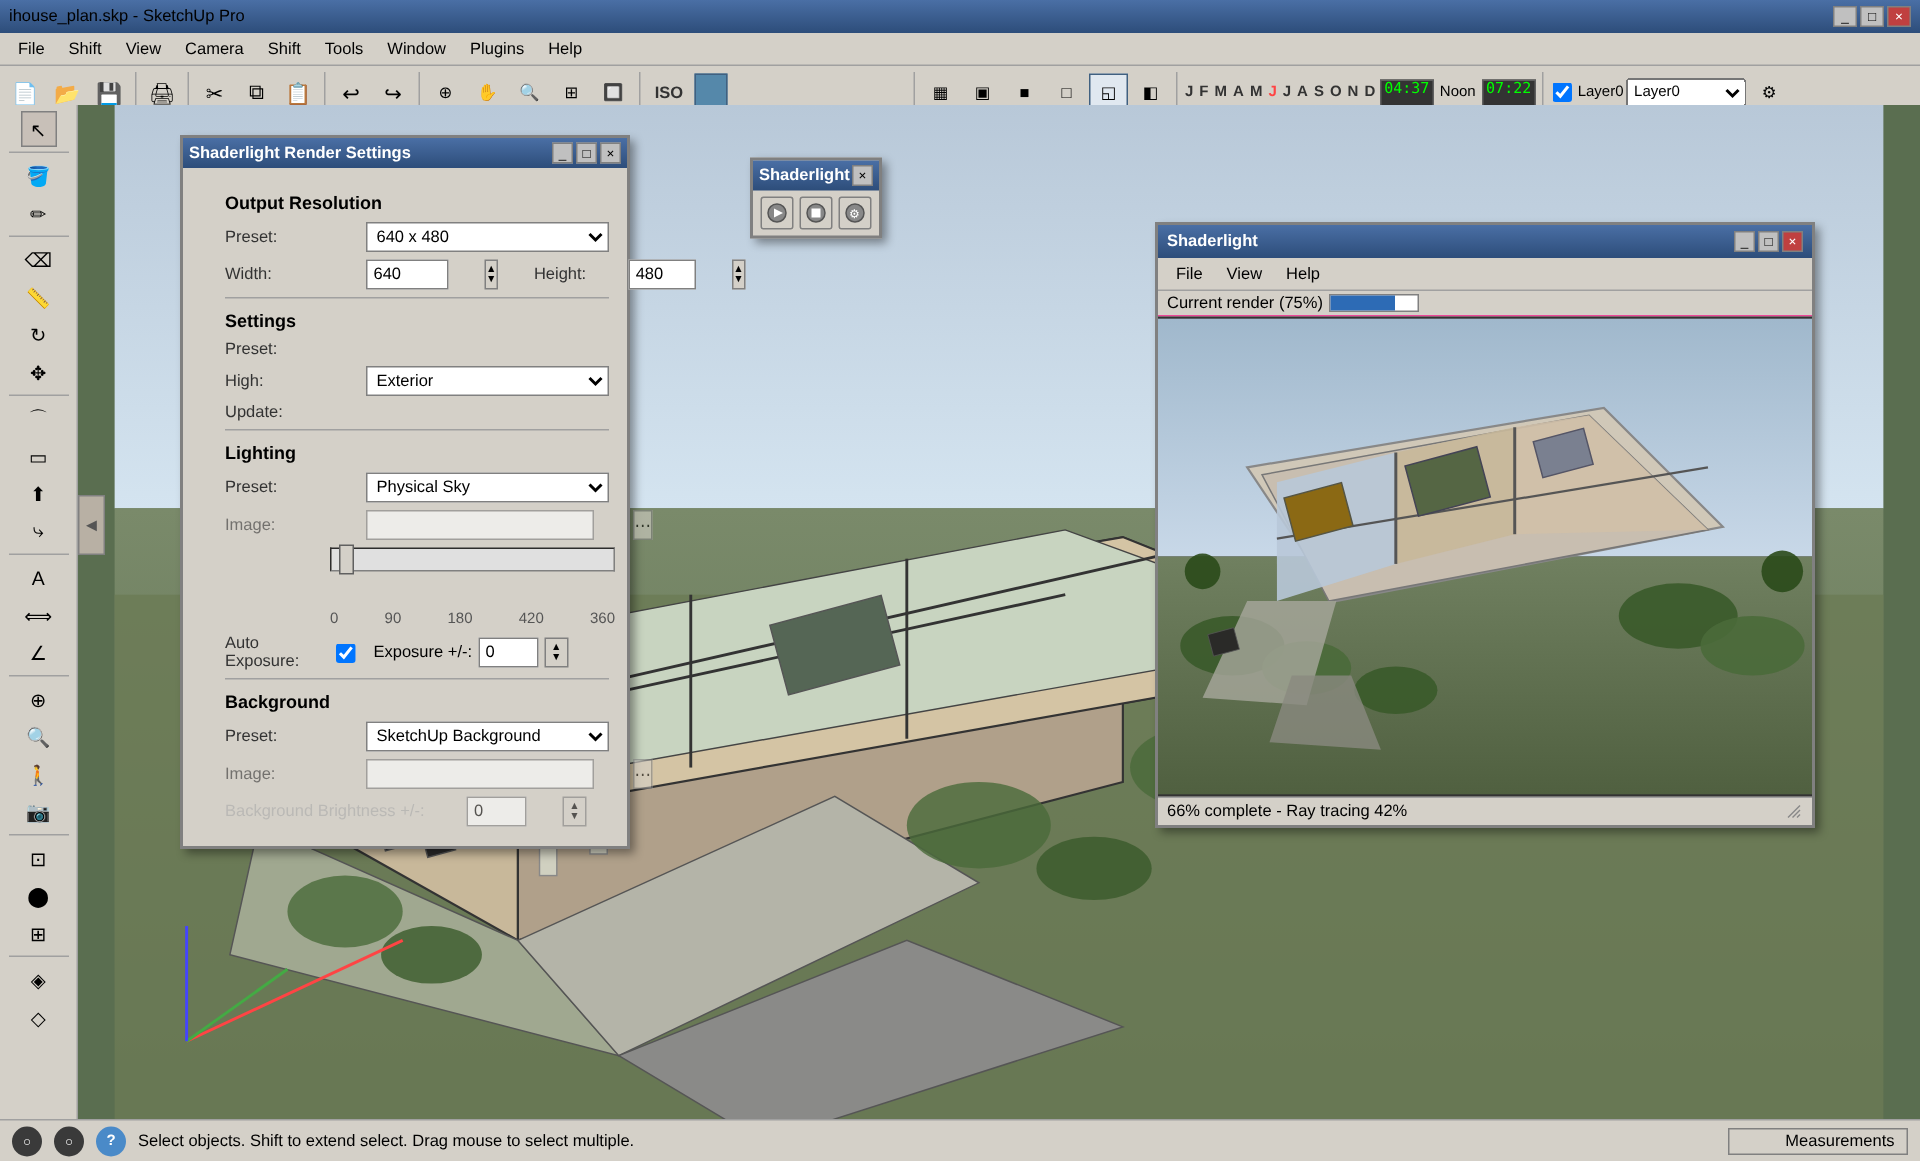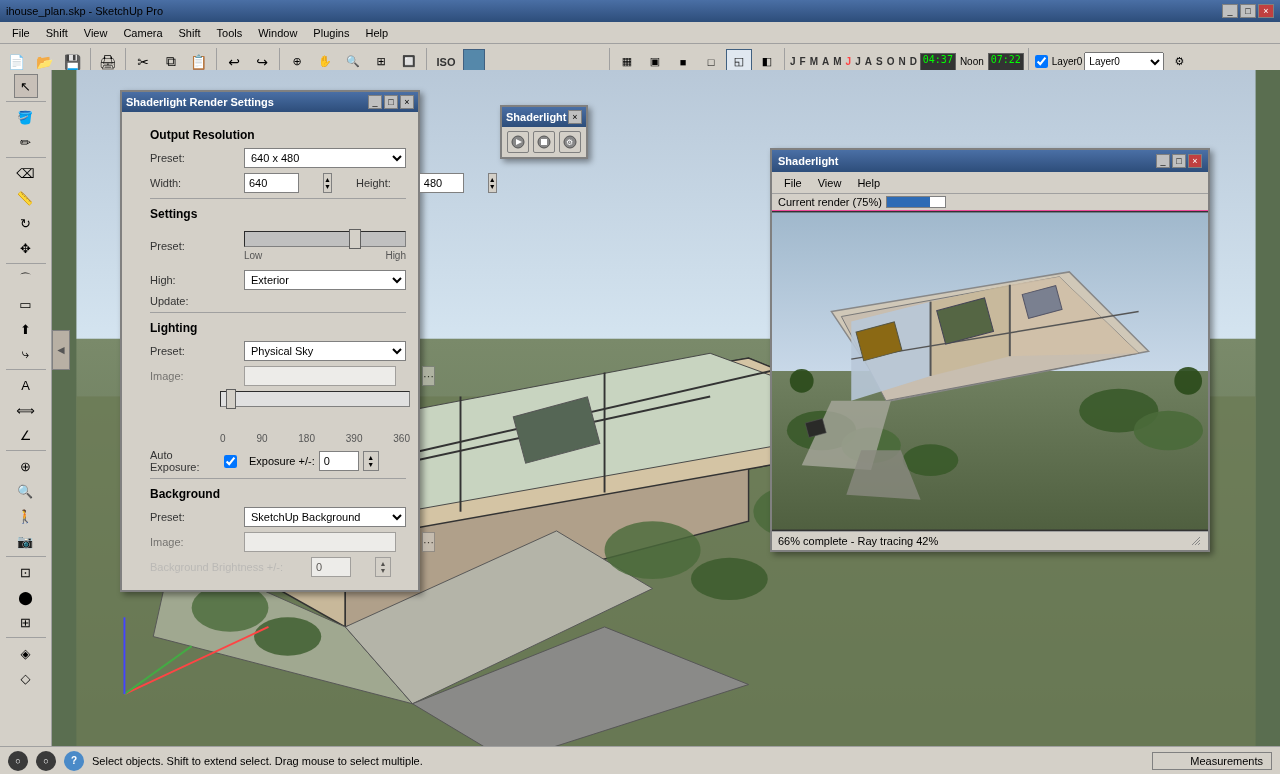--- a/index.html
+++ b/index.html
@@ -316,27 +316,20 @@
           <span style="font-size:7px;">▲</span>
           <span style="font-size:7px;">▼</span>
         </div>
     </div>
 
     <div class="divider"></div>
 
     <div class="section-title">Settings</div>
     <div class="form-row">
       <span class="form-label">Preset:</span>
-      <div class="quality-slider-container">
-        <input type="range" class="quality-slider" min="0" max="100" value="70" style="">
-        <div class="quality-labels">
-          <span>Low</span>
-          <span>High</span>
-        </div>
-      </div>
     </div>
     <div class="form-row">
       <span class="form-label">High:</span>
       <select class="form-select">
         <option>Exterior</option>
         <option>Interior</option>
       </select>
     </div>
     <div class="form-row">
       <span class="form-label">Update:</span>
@@ -357,21 +350,21 @@
       <span class="form-label">Image:</span>
       <input type="text" class="image-input" style="">
       <div class="browse-btn">⋯</div>
     </div>
     <div class="form-row" style="flex-direction:column; align-items:flex-start; padding-left:70px;">
       <input type="range" class="position-slider" min="0" max="360" value="10" style="margin-left: 0px; margin-bottom: 2px;">
       <div class="position-labels">
         <span>0</span>
         <span>90</span>
         <span>180</span>
-        <span>390</span>
+        <span>420</span>
         <span>360</span>
       </div>
     </div>
     <div class="form-row" style="flex-wrap:wrap; gap:4px;">
       <span class="form-label">Auto Exposure:</span>
       <input type="checkbox" checked="" style="">
       <span style="margin-left:8px;">Exposure +/-:</span>
       <input type="text" class="form-input" style="width: 40px;" value="0">
       <div class="spinner-btn">
           <span style="font-size:7px;">▲</span>

